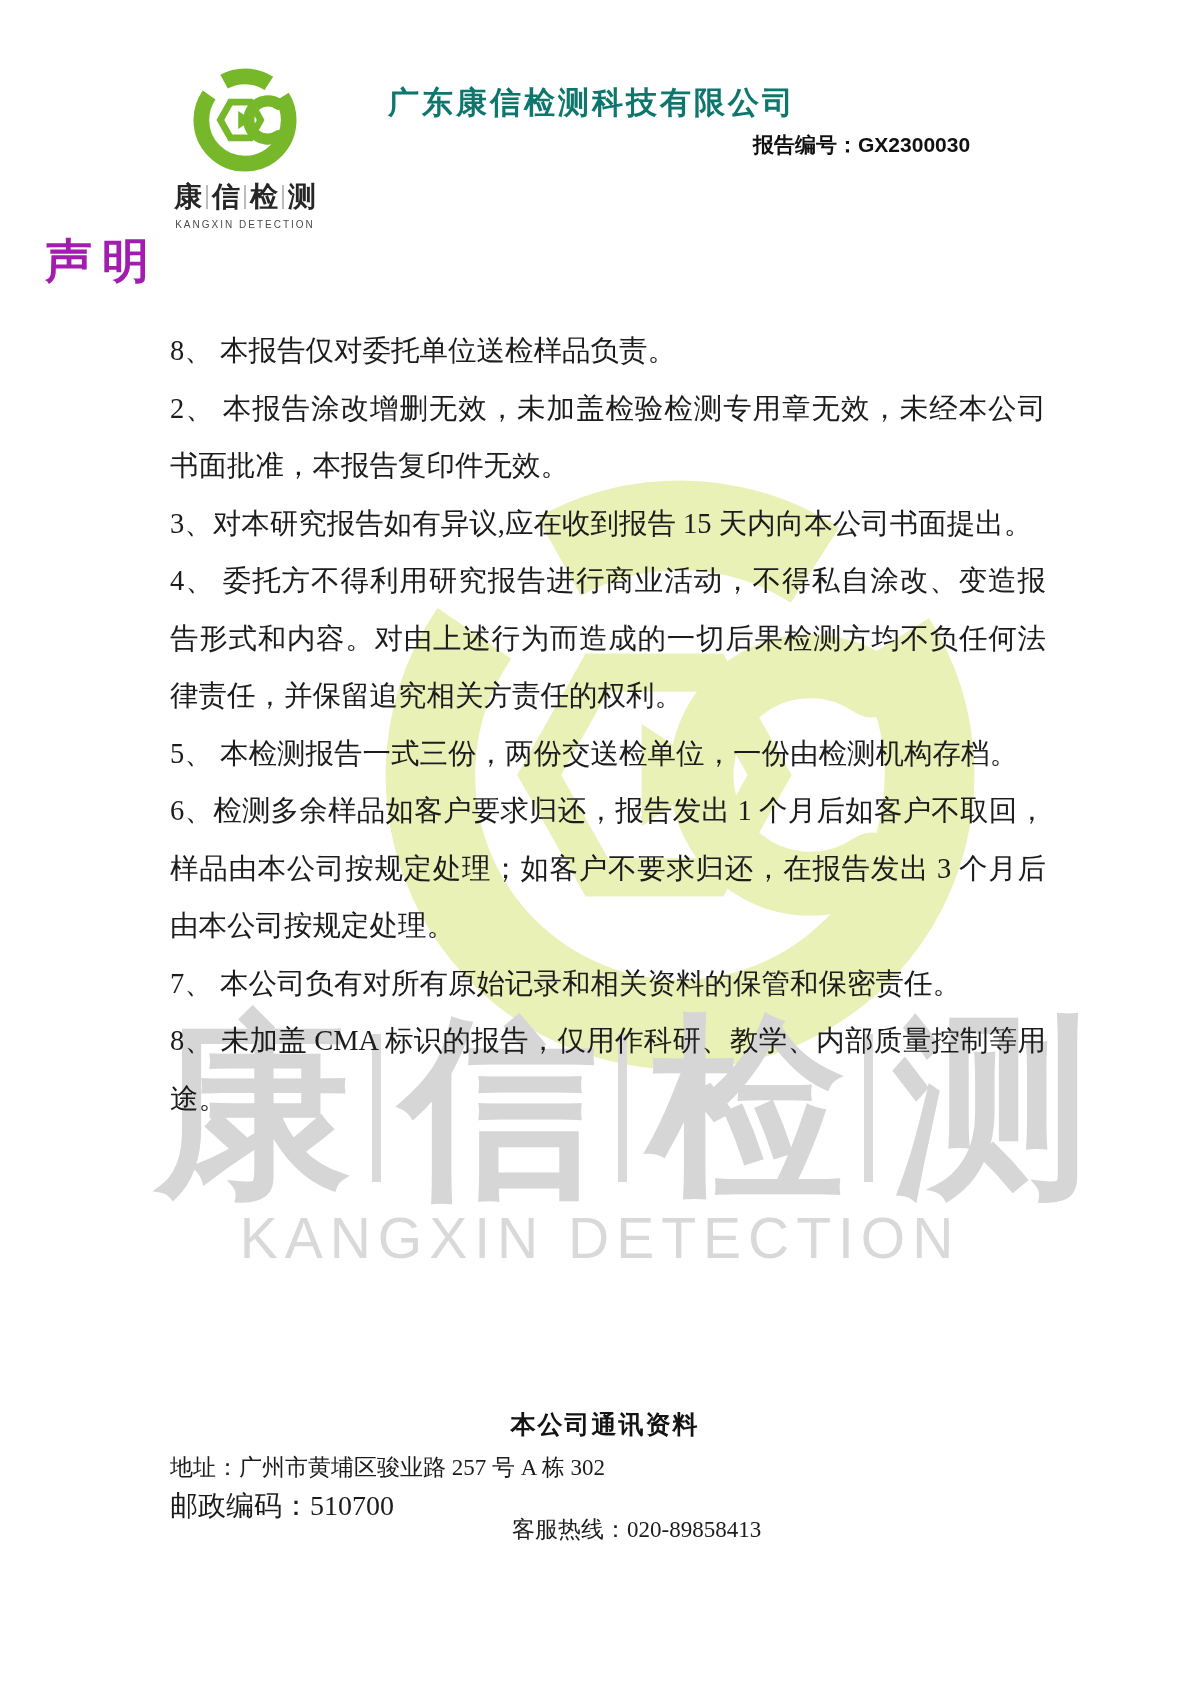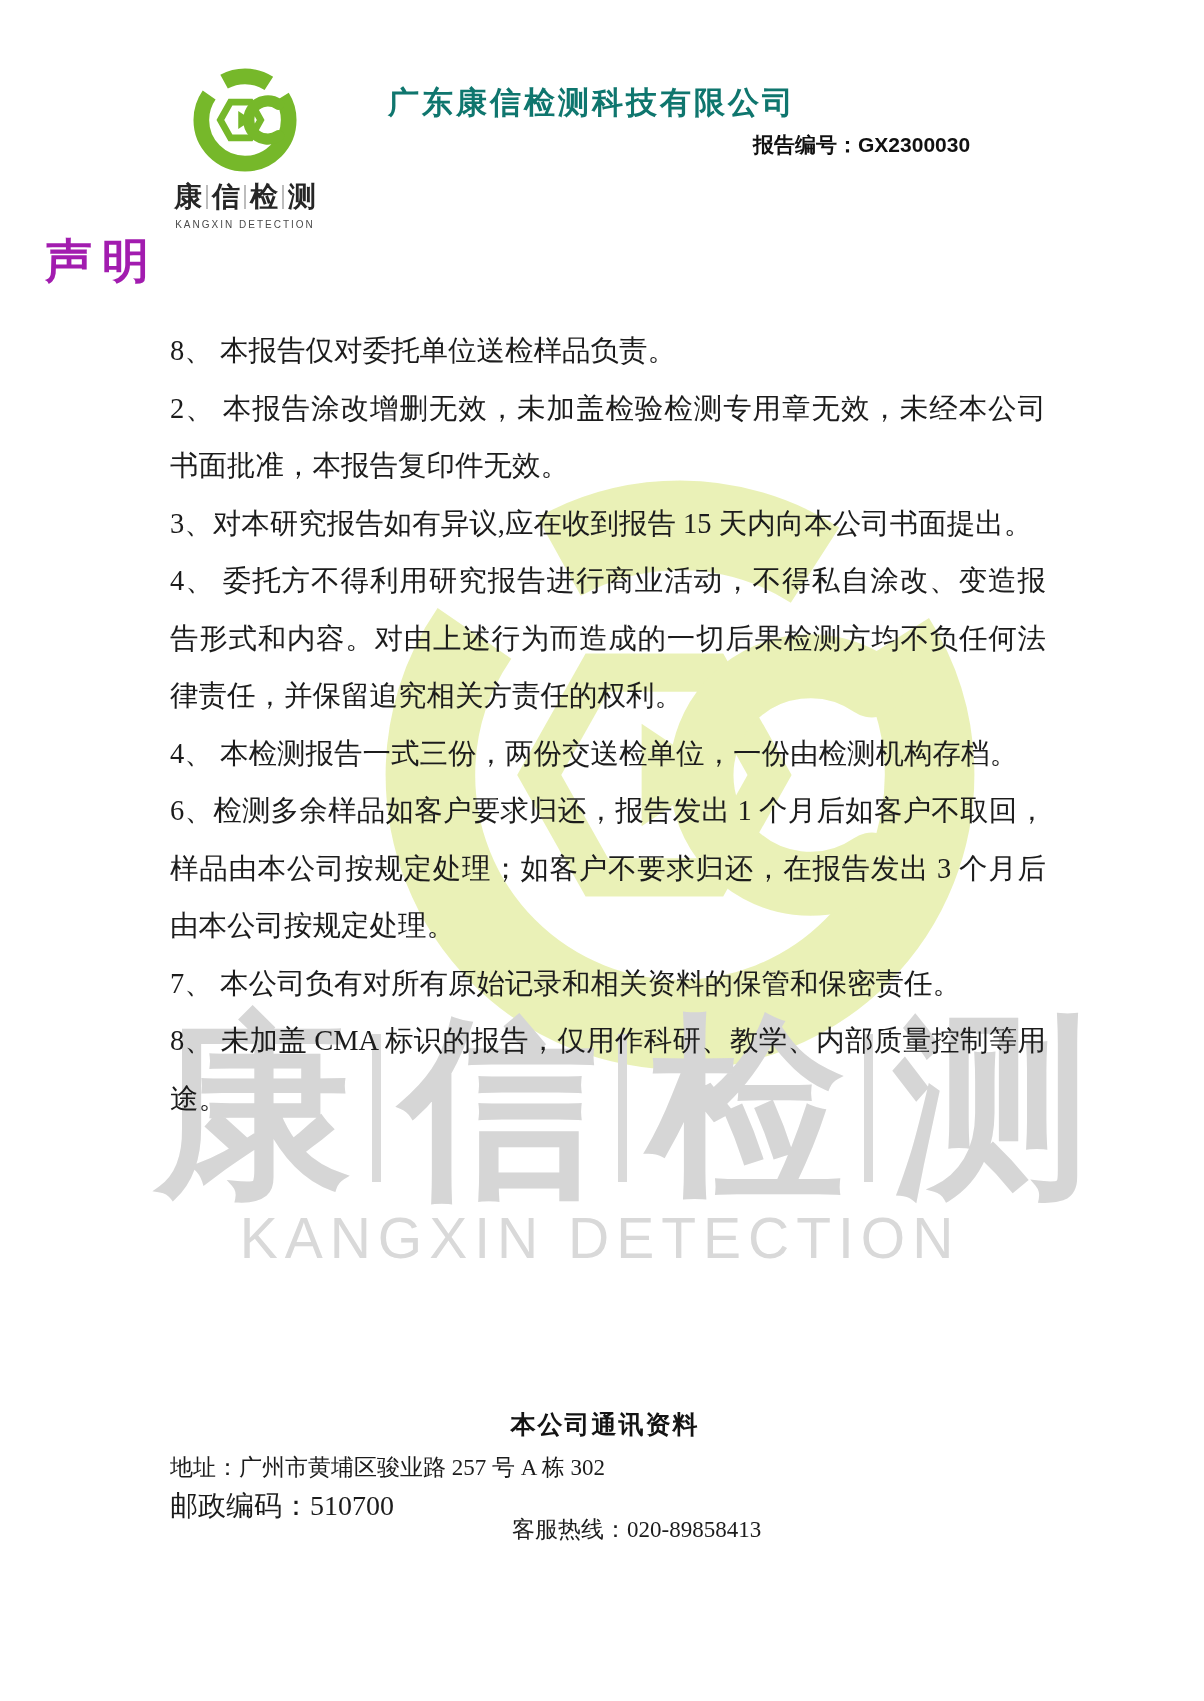--- a/index.html
+++ b/index.html
@@ -127,21 +127,21 @@
     <span>报告编号：</span><span class="num">GX2300030</span>
   </div>
 
   <div class="doc-title">声明</div>
 
   <div class="statements">
     <p>8、 本报告仅对委托单位送检样品负责。</p>
     <p>2、 本报告涂改增删无效，未加盖检验检测专用章无效，未经本公司书面批准，本报告复印件无效。</p>
     <p>3、对本研究报告如有异议,应在收到报告 15 天内向本公司书面提出。</p>
     <p>4、 委托方不得利用研究报告进行商业活动，不得私自涂改、变造报告形式和内容。对由上述行为而造成的一切后果检测方均不负任何法律责任，并保留追究相关方责任的权利。</p>
-    <p>4、 本检测报告一式三份，两份交送检单位，一份由检测机构存档。</p>
+    <p>5、 本检测报告一式三份，两份交送检单位，一份由检测机构存档。</p>
     <p>6、检测多余样品如客户要求归还，报告发出 1 个月后如客户不取回，样品由本公司按规定处理；如客户不要求归还，在报告发出 3 个月后由本公司按规定处理。</p>
     <p>7、 本公司负有对所有原始记录和相关资料的保管和保密责任。</p>
     <p>8、 未加盖 CMA 标识的报告，仅用作科研、教学、内部质量控制等用途。</p>
   </div>
 
   <div class="contact-heading">本公司通讯资料</div>
 
   <div class="addr-line">
     <span>地址：</span><span>广州市黄埔区骏业路 257 号 A 栋 302</span>
   </div>

